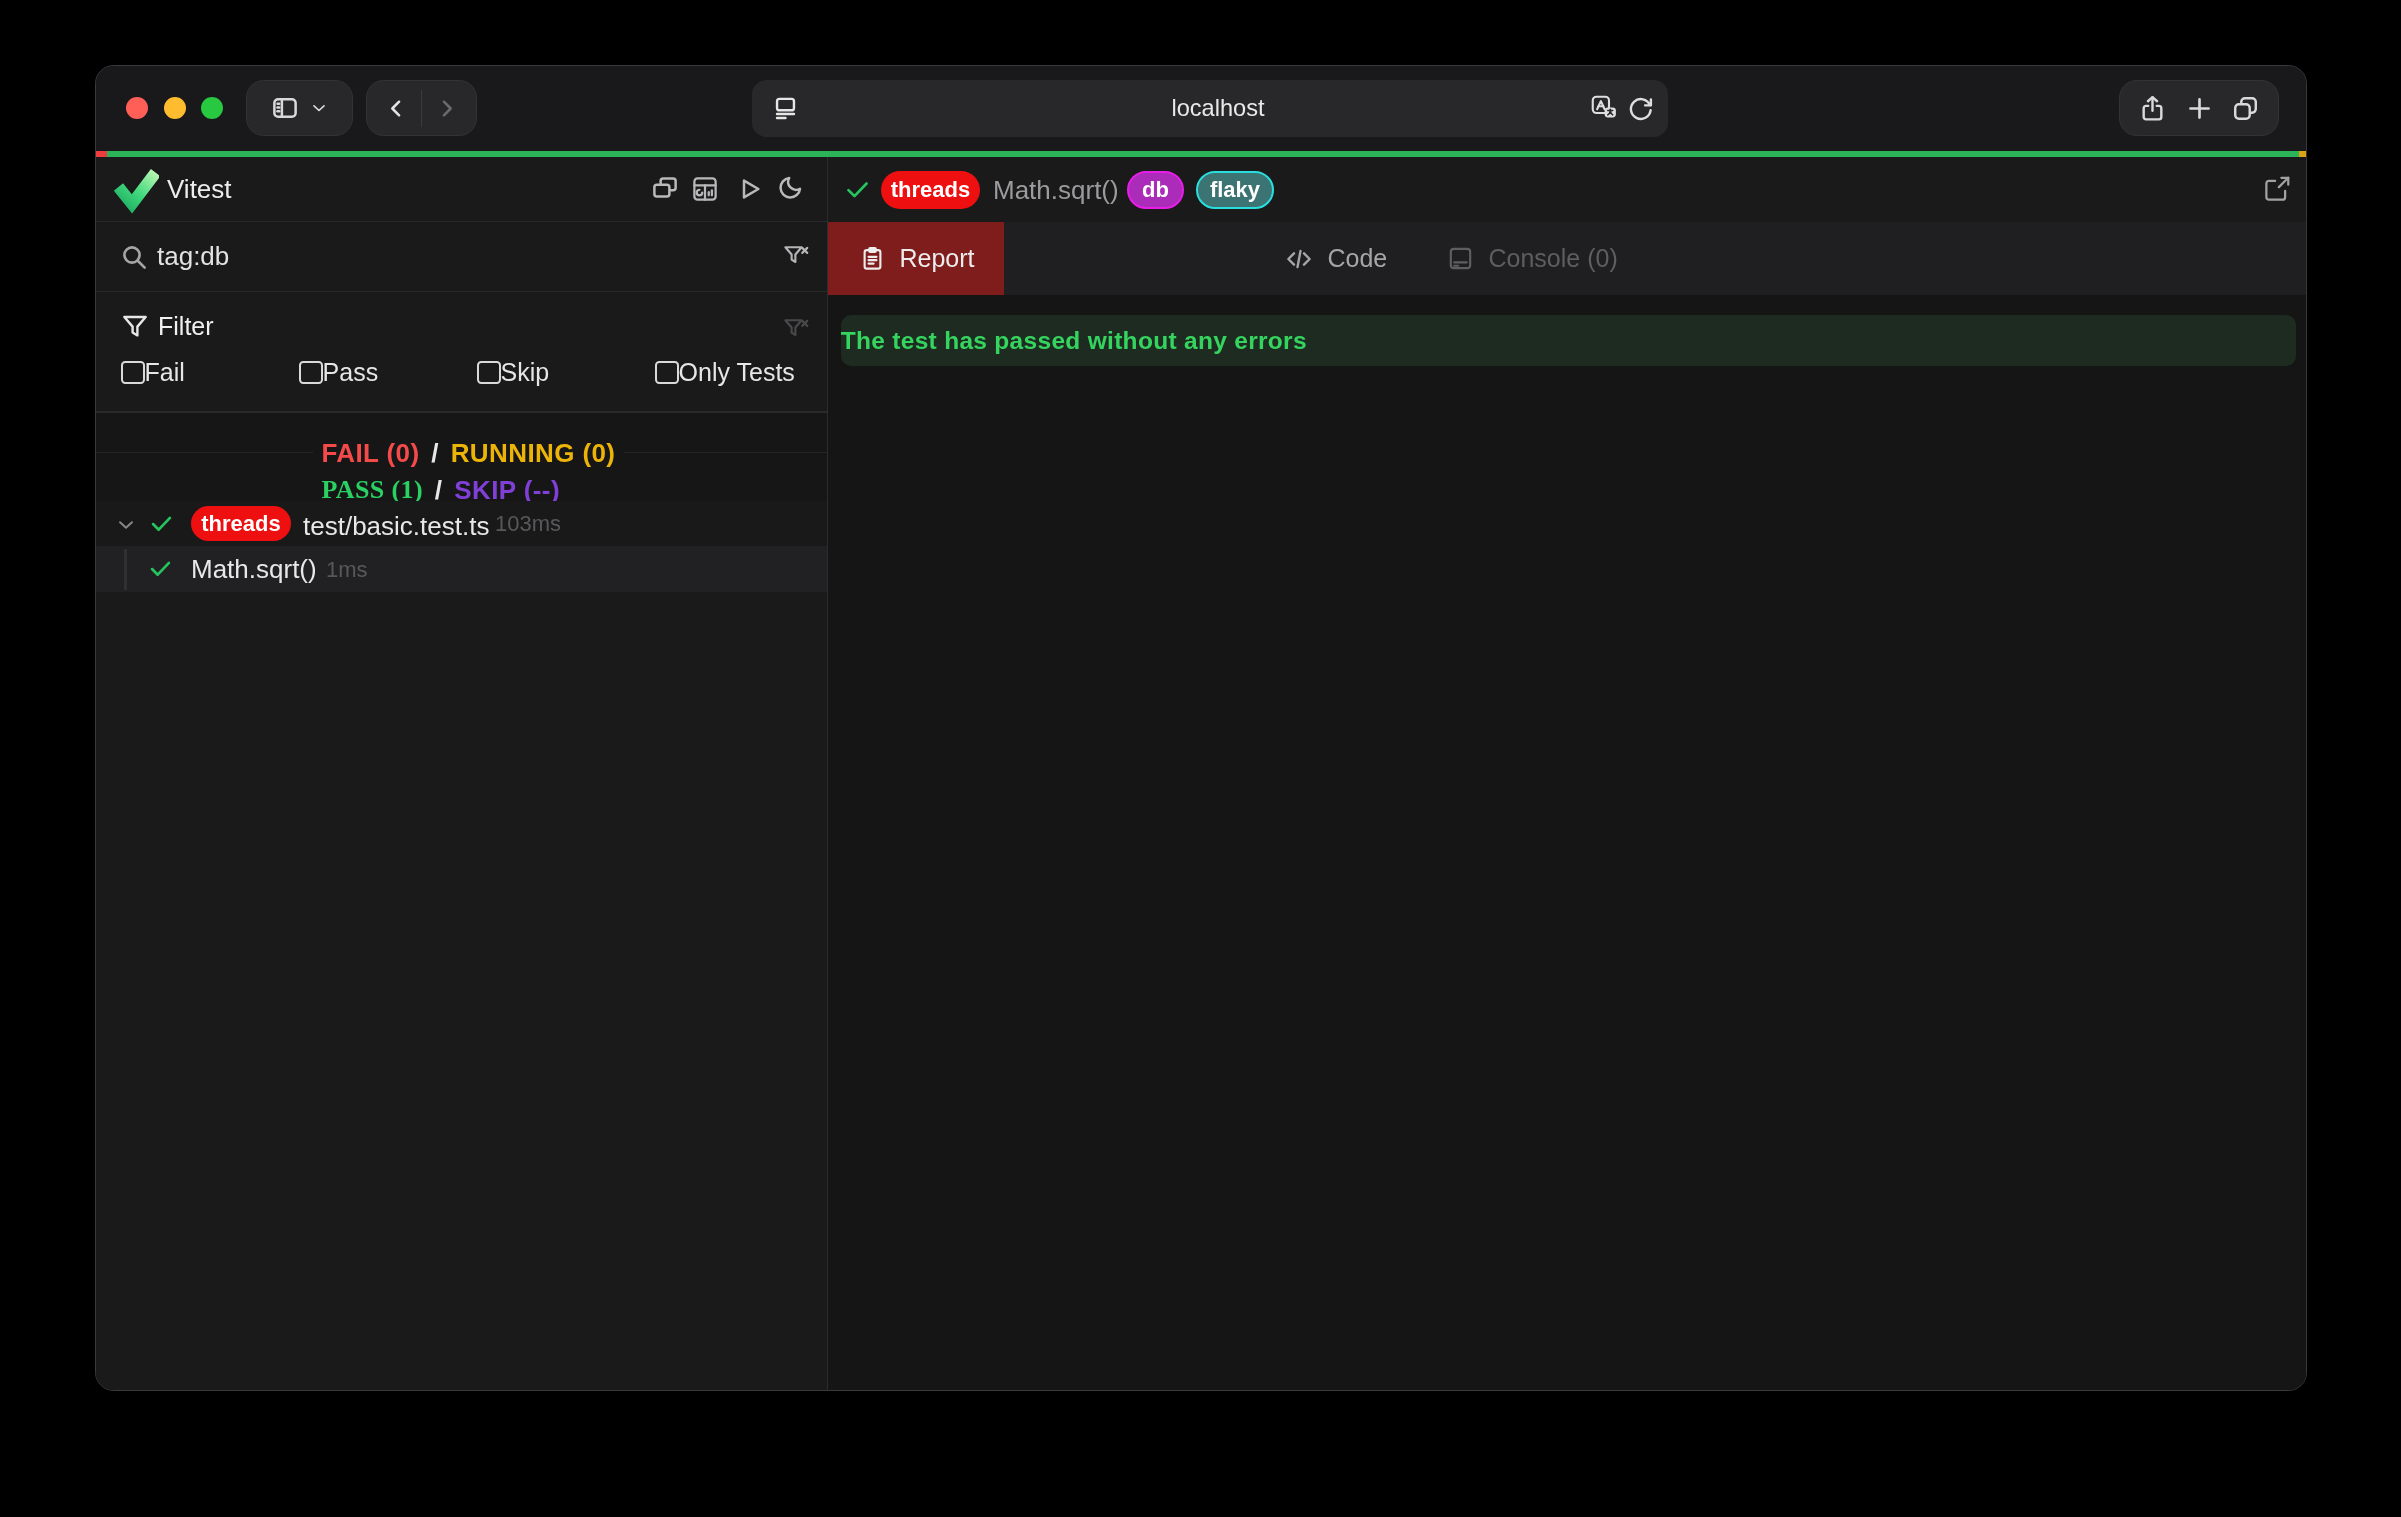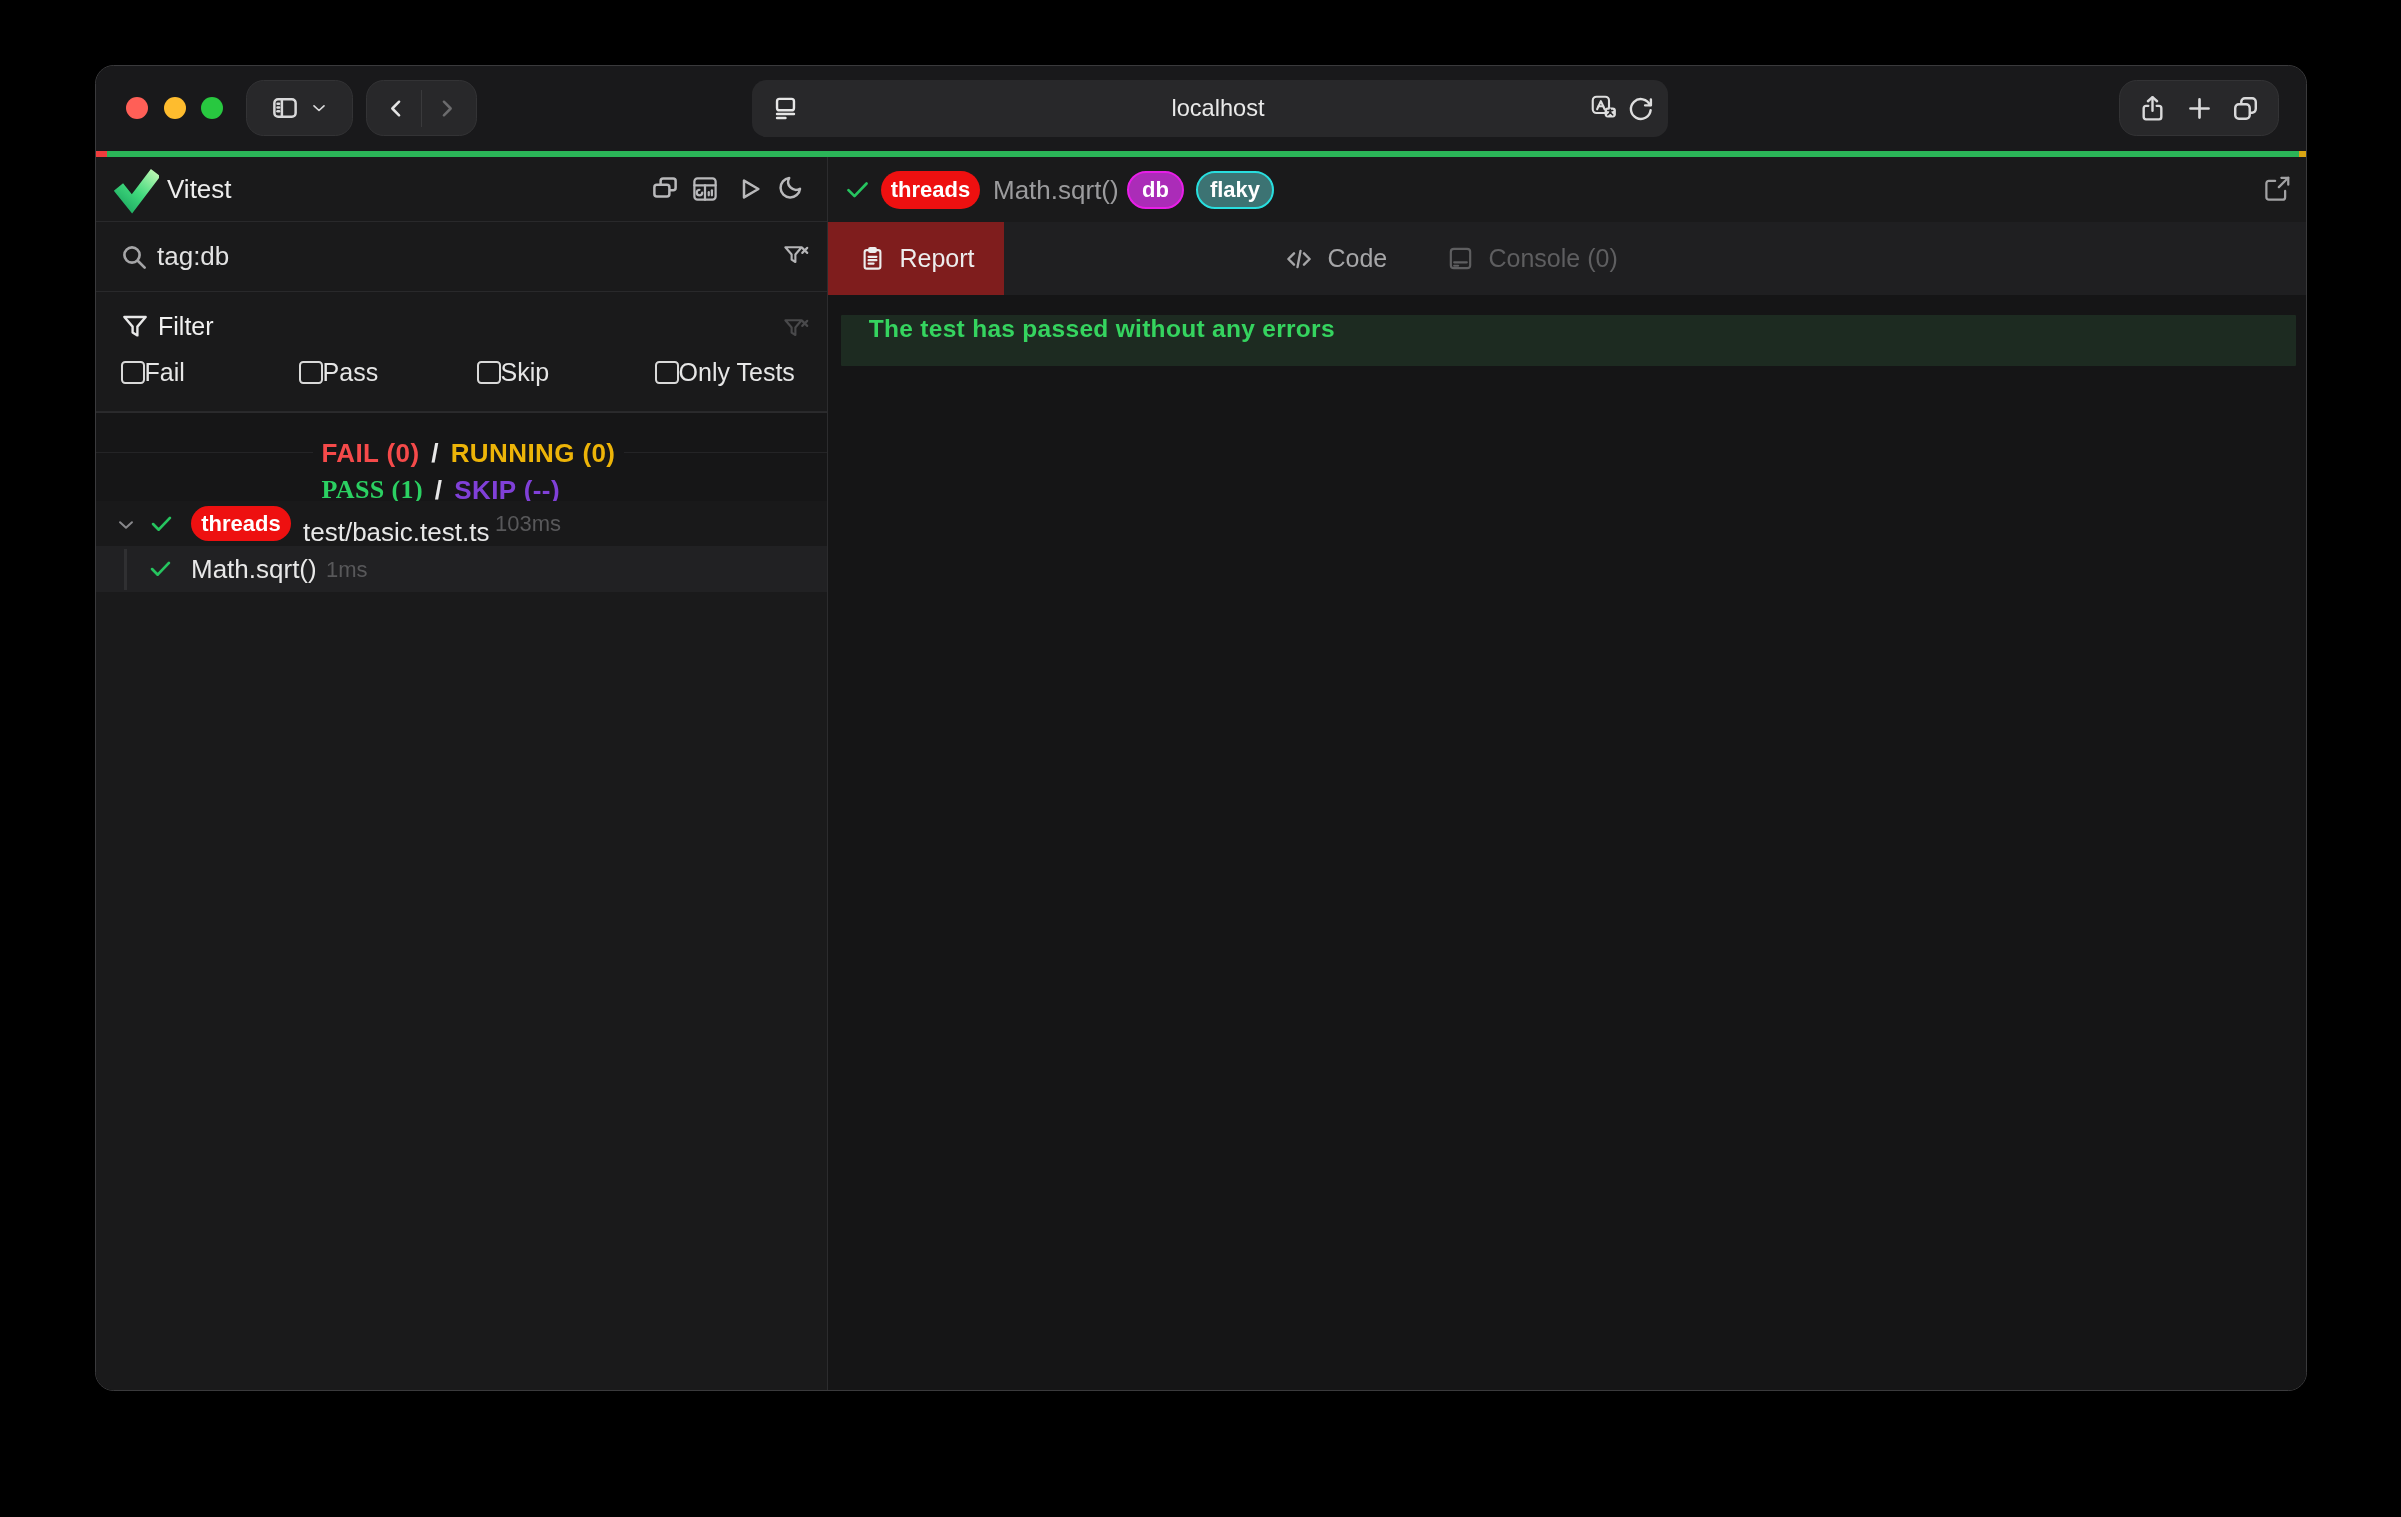--- a/index.html
+++ b/index.html
@@ -70,22 +70,22 @@
   
   .p-header{position:absolute;left:0;top:0;width:100%;height:65px;background:#1a1a1b;}
   .p-name{position:absolute;left:165px;top:17.7px;font-size:26px;color:#9b9b9d;}
   
   .tabbar{position:absolute;left:0;top:65px;width:100%;height:73px;background:#1f1f21;}
   .tab{position:absolute;top:0;height:100%;display:flex;align-items:center;gap:13.5px;font-size:25px;color:#a6a6a8;}
   .tab-active{background:#7f1d1d;color:#ededed;}
   .tab-disabled{color:#5e5e60;}
   
   .banner{
-    position:absolute;left:12.7px;top:158px;width:1455px;height:51px;border-radius:1px;
-    display:flex;align-items:flex-start;box-sizing:border-box;padding-left:28px;
+    position:absolute;left:12.7px;top:158px;width:1455px;height:51px;border-radius:10px;
+    display:flex;align-items:center;box-sizing:border-box;
     font-size:24.5px;font-weight:700;letter-spacing:0.3px;
   }
 </style>
 </head>
 <body>
 
 <div class="window">
 
   <div class="toolbar">
     <div class="tl" style="left: 29.5px; background-color: rgb(255, 95, 87);"></div>
@@ -291,21 +291,21 @@
           <svg class="ic" width="22" height="22" viewBox="0 0 24 24" style="stroke-width:2.2;">
               <path d="M5.5 9l6.5 6 6.5-6"></path>
             </svg>
         </span>
         <span class="abs checkmark" style="left: 52px; top: 9.3px; color: rgb(38, 196, 95);">
           <svg class="ic" width="27" height="27" viewBox="0 0 24 24" style="stroke-width:2.4;">
               <path d="M4.5 12.5l5 5L19.5 7"></path>
             </svg>
         </span>
         <span class="pill abs" style="left: 95px; top: 5px; width: 100px; height: 35px; background-color: rgb(238, 16, 16);">threads</span>
-        <span class="tname" style="left:207px;top:16px;">test/basic.test.ts</span>
+        <span class="tname" style="left:207px;top:10px;">test/basic.test.ts</span>
         <span class="ttime" style="left:399px;top:10px;">103ms</span>
       </div>
 
       <div class="tree-row trow2">
         <span class="guide"></span>
         <span class="abs checkmark" style="left: 51px; top: 9.3px; color: rgb(38, 196, 95);">
           <svg class="ic" width="27" height="27" viewBox="0 0 24 24" style="stroke-width:2.4;">
               <path d="M4.5 12.5l5 5L19.5 7"></path>
             </svg>
         </span>

